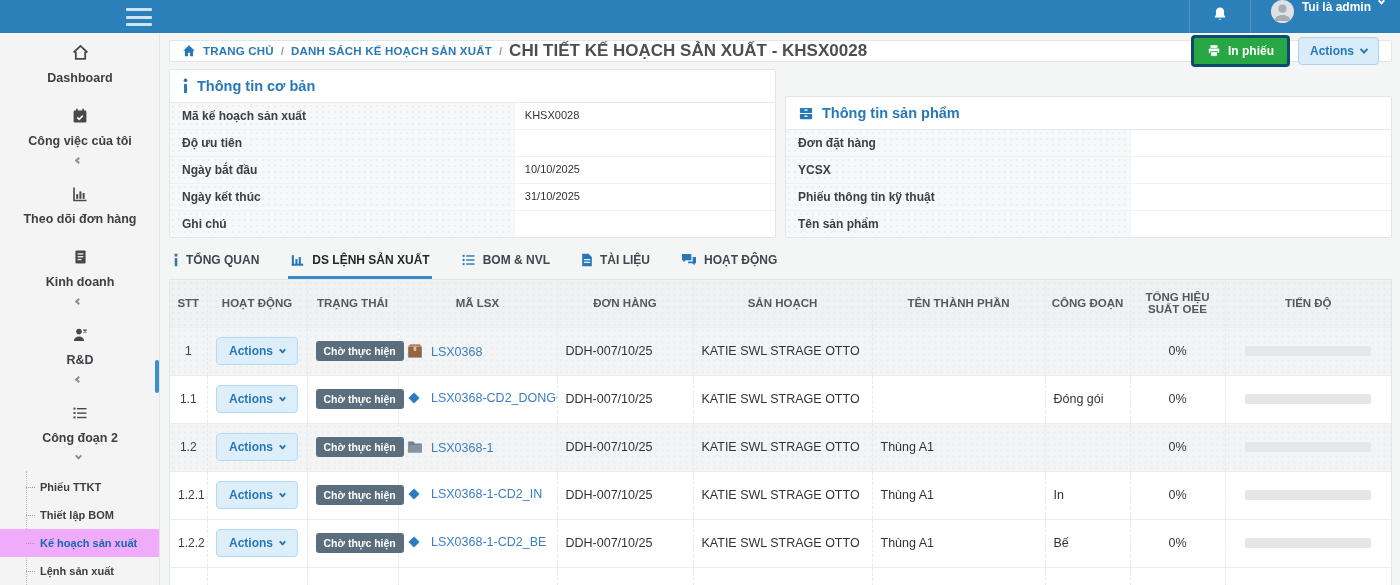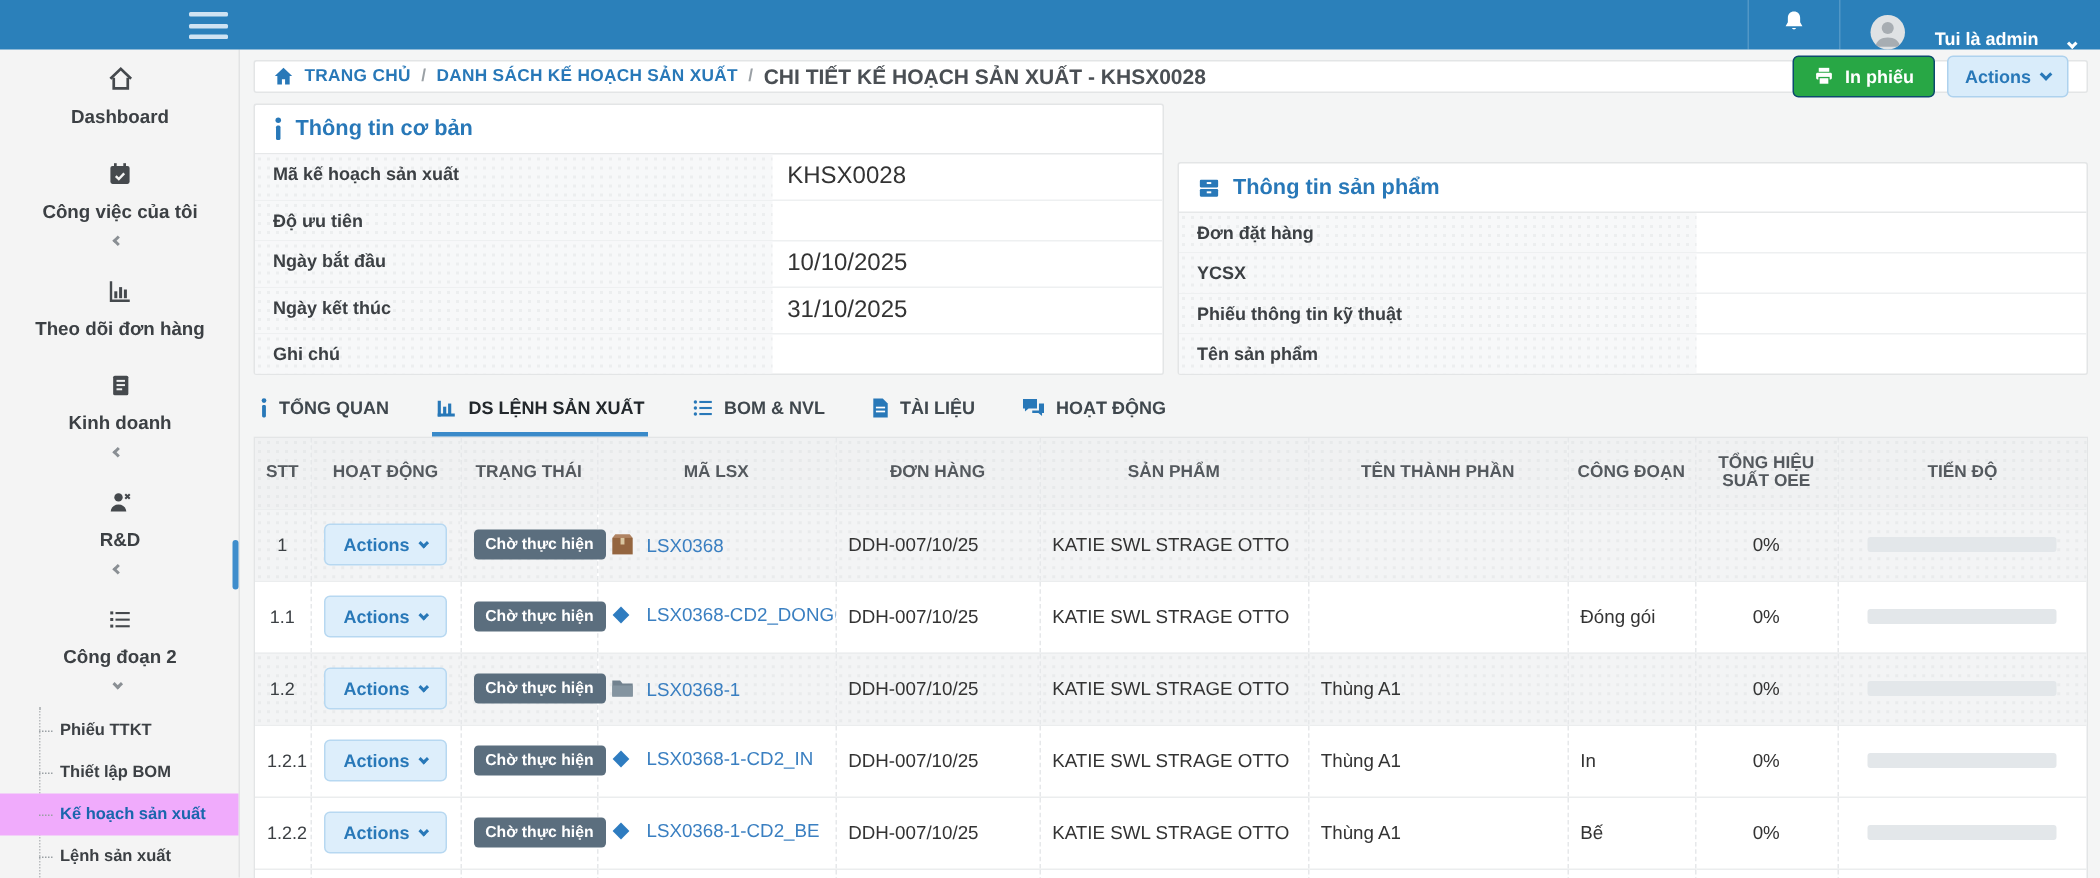--- a/index.html
+++ b/index.html
@@ -5,21 +5,21 @@
   * { margin:0; padding:0; box-sizing:border-box; }
   html,body { width:1400px; height:585px; overflow:hidden; font-family:"Liberation Sans", sans-serif; background:#f4f5f5; color:#333; }
 
   
   .topbar { position:absolute; top:0; left:0; width:1400px; height:33px; background:#2b80ba; z-index:30; }
   .hamburger { position:absolute; left:126px; top:8px; width:26px; height:18px; display:flex; flex-direction:column; justify-content:space-between; cursor:pointer; }
   .hamburger span { display:block; height:3px; background:#cfe3f2; border-radius:1px; }
   .topbar-right { position:absolute; right:10px; top:0; height:33px; display:flex; align-items:center; }
   .tb-sep { width:1px; height:33px; background:rgba(255,255,255,0.18); }
   .bell-wrap { padding:0 22px; height:33px; display:flex; align-items:center; }
-  .user-wrap { display:flex; align-items:flex-end; gap:20px; padding:0 6px 0 20px; height:33px; }
+  .user-wrap { display:flex; align-items:flex-start; gap:8px; padding:0 6px 0 20px; height:33px; }
   .avatar { width:23px; height:23px; border-radius:50%; background:#dfe2e4; overflow:hidden; display:flex; align-items:flex-end; justify-content:center; }
   .user-name { color:#fff; font-size:12px; font-weight:bold; }
   .chev { display:inline-block; width:6px; height:6px; border-right:2px solid currentColor; border-bottom:2px solid currentColor; }
   .chev-down { transform:rotate(45deg) translate(-1px,-1px); }
   .chev-left { transform:rotate(135deg); }
   .user-wrap .chev { color:#fff; width:5px; height:5px; }
 
   
   .sidebar { position:absolute; top:33px; left:0; width:160px; height:552px; background:#f4f4f4; border-right:1px solid #e2e3e4; z-index:20; }
   .side-item { display:flex; align-items:center; gap:10px; padding:11px 12px 11px 13px; cursor:pointer;flex-direction:column; }
@@ -33,34 +33,34 @@
   .sub-item.active { background:#f0abfc; color:#1a66ad; }
   .side-thumb { position:absolute; right:0; top:327px; width:4px; height:33px; background:#3f8dcc; border-radius:2px; }
 
   
   .main { position:absolute; top:33px; left:161px; width:1239px; height:552px; background:#f4f5f5; }
   .card { background:#fff; border:1px solid #e3e5e6; border-radius:2px; }
 
   .crumbbar { margin:7px 8px 7px; height:22px; display:flex; align-items:center; padding:0 12px; }
   .crumbs { display:flex; align-items:center; gap:7px; flex:1; }
   .crumb-link { font-size:11.5px; font-weight:bold; color:#2878b8; text-decoration:none; letter-spacing:.2px; }
-  .crumb-cur { font-size:14px; font-weight:bold; color:#4a4f54; }
+  .crumb-cur { font-size:17px; font-weight:bold; color:#4a4f54; }
   .crumb-sep { color:#9aa0a5; font-size:11.5px; font-weight:bold; }
   .btn { display:inline-flex; align-items:center; gap:7px; border-radius:4px; font-size:12px; font-weight:bold; cursor:pointer; }
-  .btn-print { background:#28a745; border:1px solid #0c4a6e; color:#fff; padding:6px 13px; margin-right:8px; }
+  .btn-print { background:#28a745; border:3px solid #0c4a6e; color:#fff; padding:6px 13px; margin-right:8px; }
   .btn-actions-top { background:#d9ecfa; border:1px solid #aed2ee; color:#2878b8; padding:6px 11px; }
   .btn-actions-top .chev { color:#2878b8; }
 
   .panels { display:flex; gap:9px; margin:0 8px; align-items:flex-end; }
   .panel { flex:1; }
   .panel-title { display:flex; align-items:center; gap:8px; padding:8px 12px; color:#2878b8; font-size:14.5px; font-weight:bold; border-bottom:1px solid #e6e8e9; }
   .info-row { display:flex; align-items:stretch; border-bottom:1px solid #eef0f1; }
   .info-row:last-child { border-bottom:none;gap:30px; }
   .info-label { width:57%; background:#f7f8f9; background-image:radial-gradient(#eceeef 1px, transparent 1px); background-size:6px 6px; font-weight:bold; font-size:12px; color:#3c4044; padding:6px 12px; }
-  .info-value { flex:1; font-size:16px; color:#333; padding:6px 10px; }
+  .info-value { flex:1; font-size:11px; color:#333; padding:6px 10px; }
 
   .tabs { display:flex; gap:27px; margin:13px 10px 0; }
   .tab { display:flex; align-items:center; gap:7px; padding:2px 2px 9px; font-size:12px; font-weight:bold; color:#3f474d; cursor:pointer; border-bottom:3px solid transparent; }
   .tab.active { color:#23282c; border-bottom-color:#3a8ac9; }
 
   
   .table-card { margin:0 8px; border-radius:0; }
   table { width:100%; border-collapse:collapse; table-layout:fixed; }
   th { background:#f0f1f2; background-image:radial-gradient(#e7e9ea 1px, transparent 1px); background-size:6px 6px; color:#54595e; font-size:11.5px; font-weight:bold; height:47px; padding:4px 6px; text-align:center; }
   th, td { border-left:1px dashed #e6e8ea; }
@@ -383,21 +383,21 @@
           <col style="width:95px">
           <col>
       </colgroup>
       <thead>
         <tr>
           <th>STT</th>
           <th>HOẠT ĐỘNG</th>
           <th>TRẠNG THÁI</th>
           <th>MÃ LSX</th>
           <th>ĐƠN HÀNG</th>
-          <th>SẢN PHẨM</th>
+          <th>SẢN HOẠCH</th>
           <th>TÊN THÀNH PHẦN</th>
           <th>CÔNG ĐOẠN</th>
           <th>TỔNG HIỆU SUẤT OEE</th>
           <th>TIẾN ĐỘ</th>
         </tr>
       </thead>
       <tbody>
 
         <tr data-shade="true">
           <td class="c-stt">1</td>

